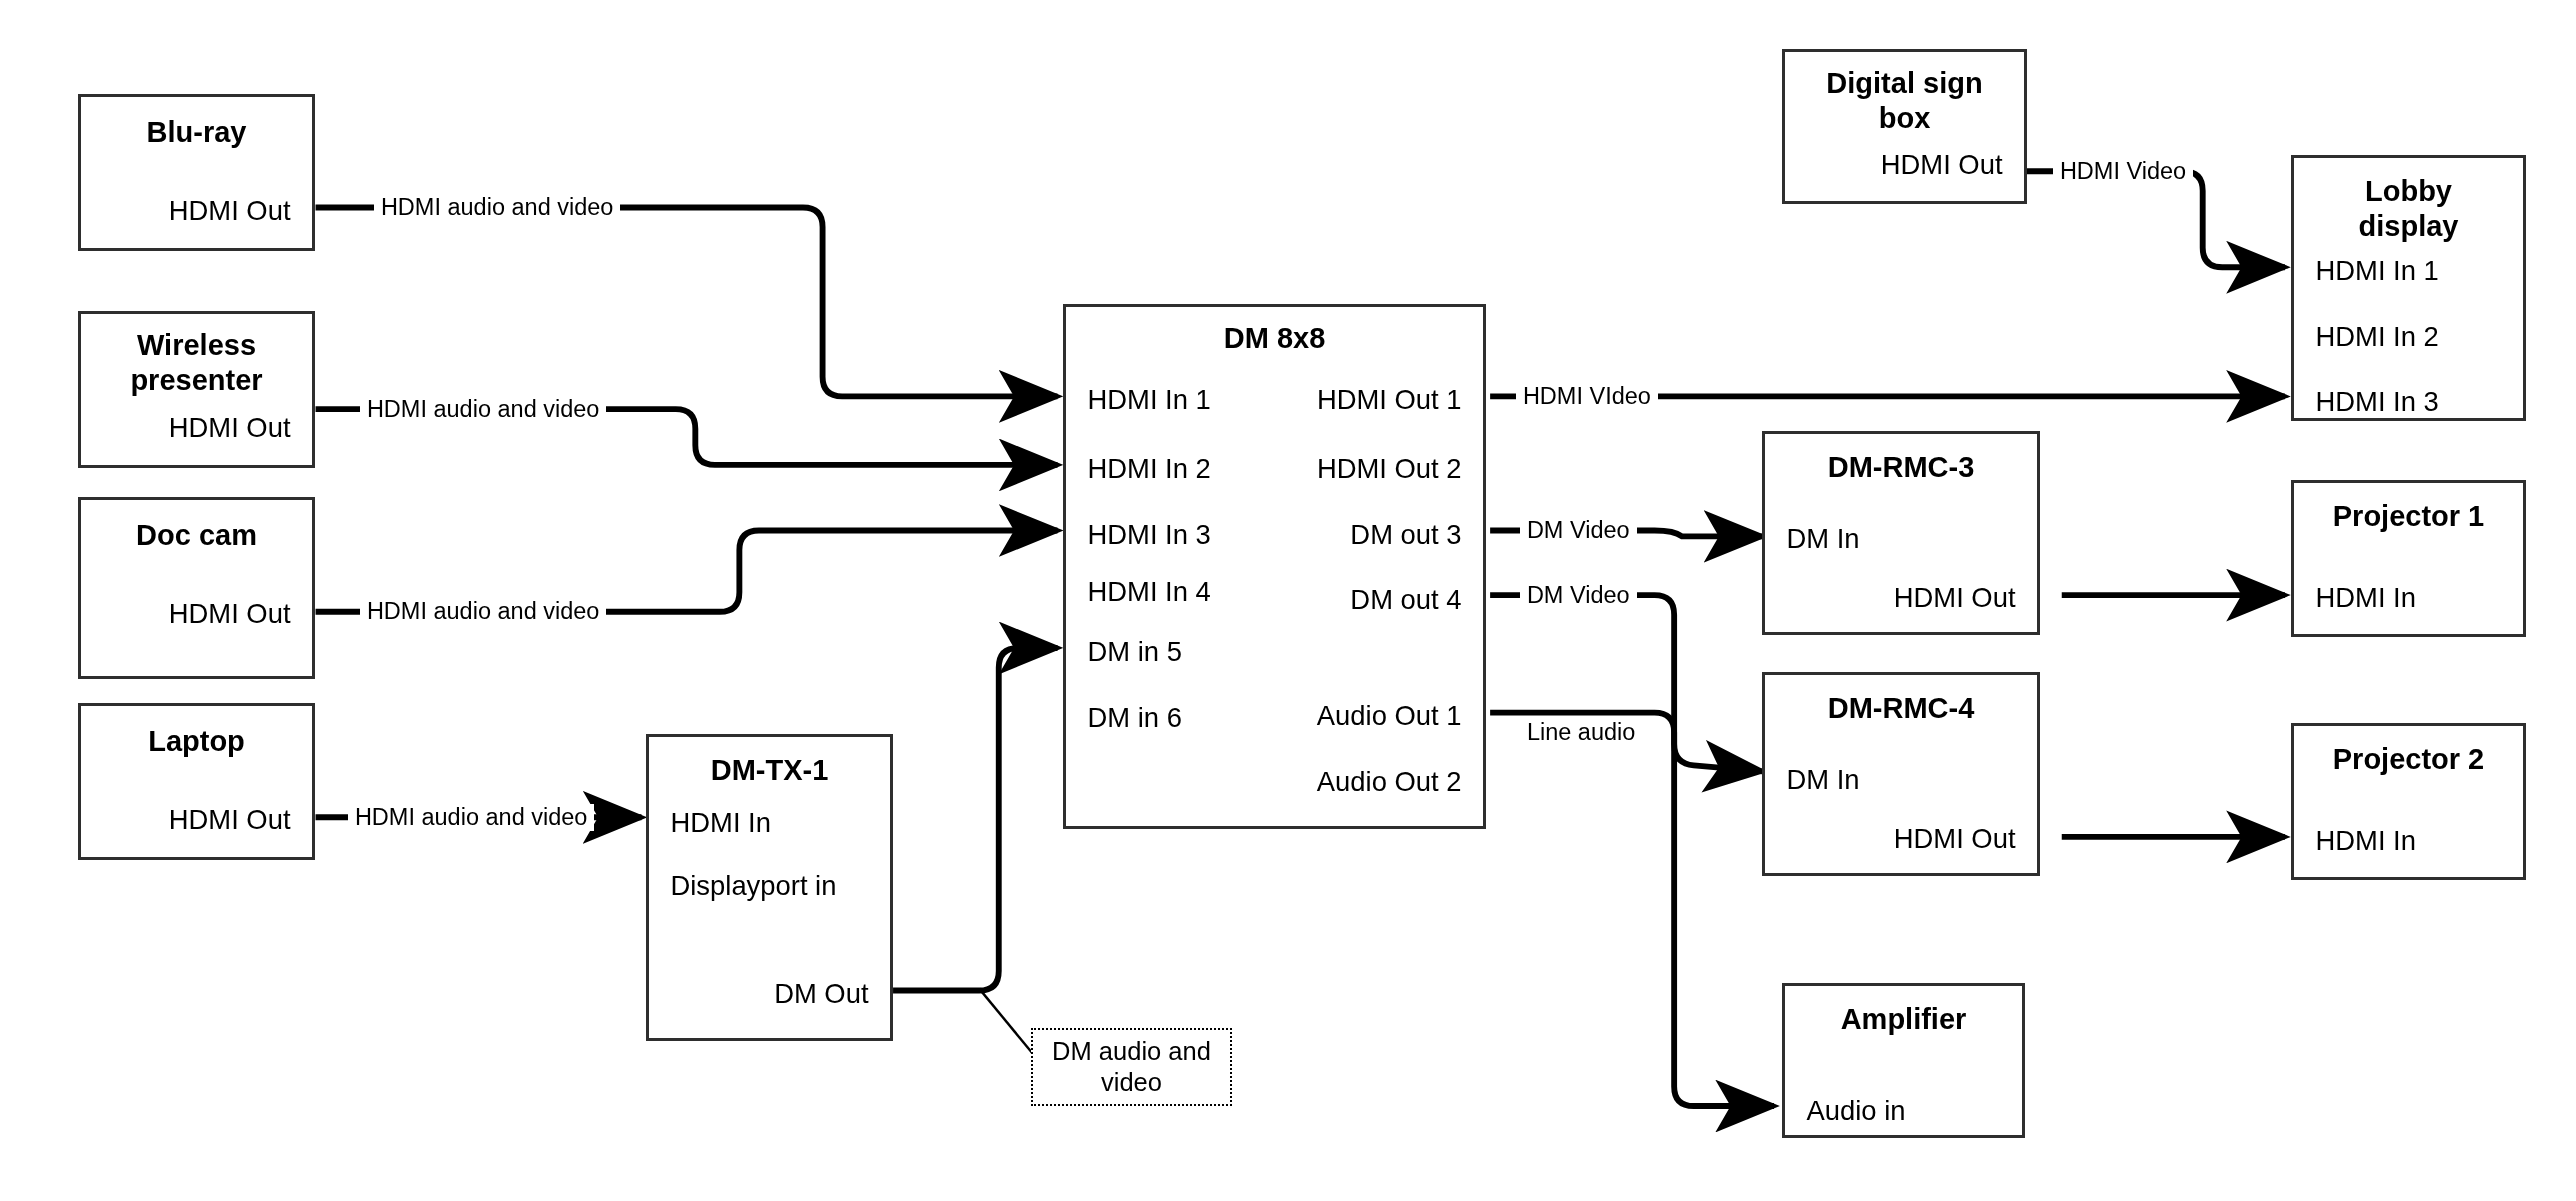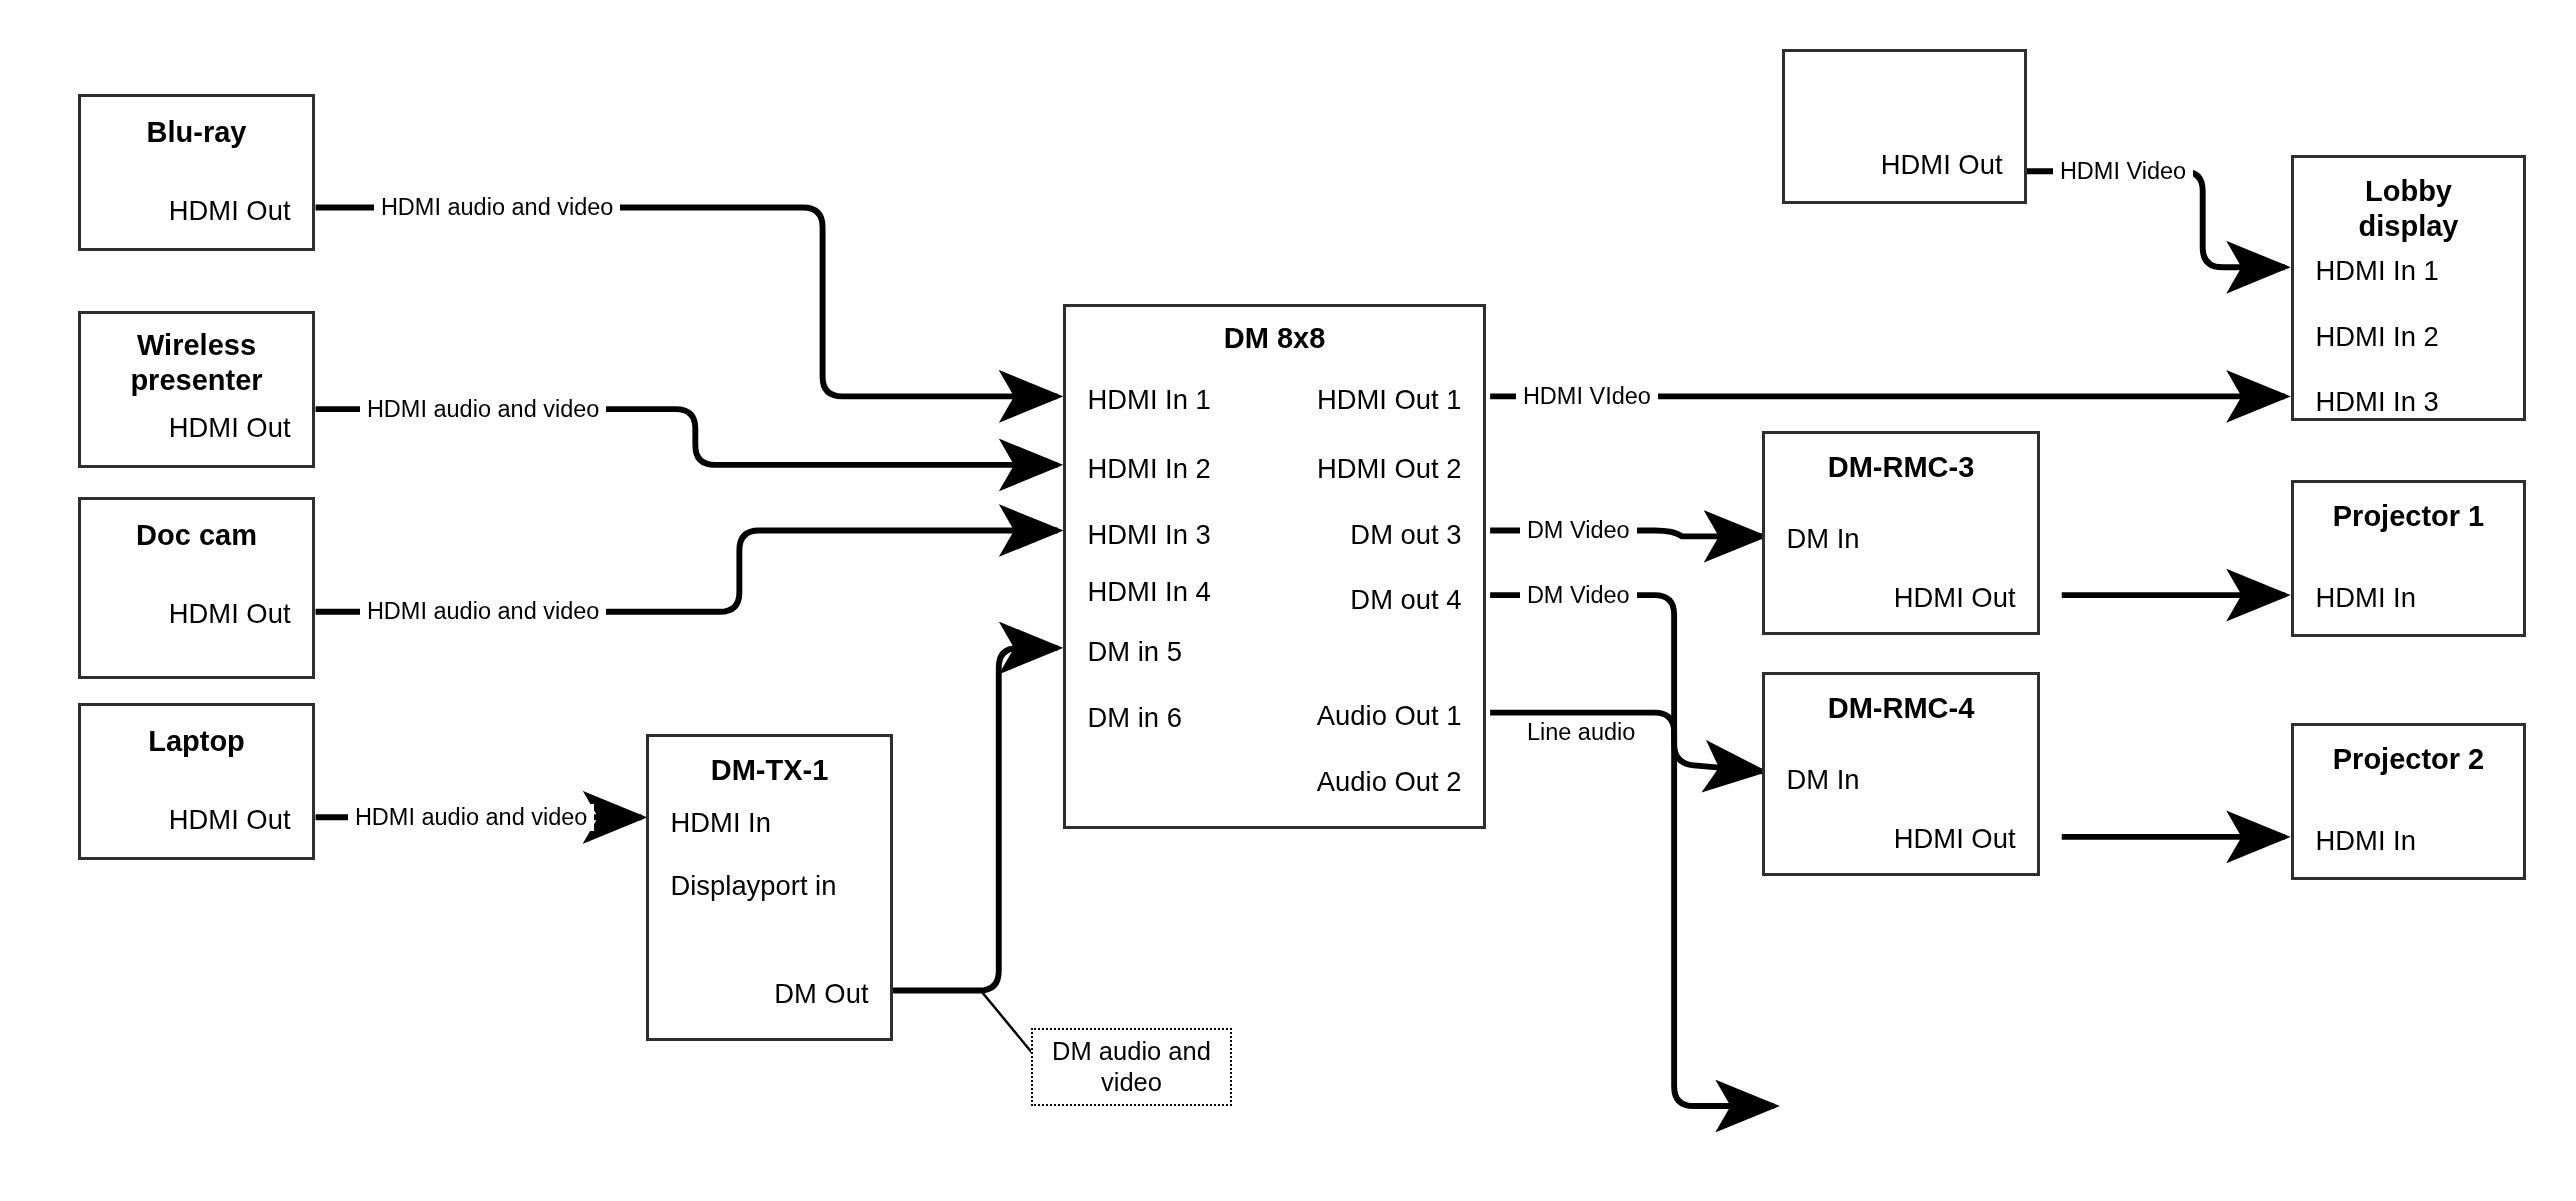--- a/index.html
+++ b/index.html
@@ -97,20 +97,21 @@
 
     <div class="port rightcol" style="top:76px;">HDMI Out 1</div>
     <div class="port rightcol" style="top:145px;">HDMI Out 2</div>
     <div class="port rightcol" style="top:211px;">DM out 3</div>
     <div class="port rightcol" style="top:276px;">DM out 4</div>
     <div class="port rightcol" style="top:392px;">Audio Out 1</div>
     <div class="port rightcol" style="top:458px;">Audio Out 2</div>
   </div>
 
   <div class="node" style="left:1782px;top:49px;width:245px;height:155px;">
+    <div class="ntitle tt" style="top:13.7px;padding:0 33px;">Digital sign box</div>
     <div class="port right" style="top:96px;">HDMI Out</div>
   </div>
 
   <div class="node" style="left:2291px;top:155px;width:235px;height:266px;">
     <div class="ntitle tt" style="top:15.7px;padding:0 29px;">Lobby display</div>
     <div class="port left" style="top:96px;">HDMI In 1</div>
     <div class="port left" style="top:162px;">HDMI In 2</div>
     <div class="port left" style="top:227px;">HDMI In 3</div>
   </div>
 
@@ -129,20 +130,24 @@
   <div class="node" style="left:2291px;top:480px;width:235px;height:157px;">
     <div class="ntitle tt" style="top:15.7px;">Projector 1</div>
     <div class="port left" style="top:98px;">HDMI In</div>
   </div>
 
   <div class="node" style="left:2291px;top:723px;width:235px;height:157px;">
     <div class="ntitle tt" style="top:15.7px;">Projector 2</div>
     <div class="port left" style="top:98px;">HDMI In</div>
   </div>
 
+  <div class="node" style="left:1782px;top:983px;width:243px;height:155px;">
+    <div class="ntitle tt" style="top:15.7px;">Amplifier</div>
+    <div class="port left" style="top:108px;">Audio in</div>
+  </div>
 
   <div class="elabel" style="left:374px;top:194px;">HDMI audio and video</div>
   <div class="elabel" style="left:360px;top:396px;">HDMI audio and video</div>
   <div class="elabel" style="left:360px;top:598px;">HDMI audio and video</div>
   <div class="elabel" style="left:348px;top:804px;">HDMI audio and video</div>
   <div class="elabel" style="left:2053px;top:158px;">HDMI Video</div>
   <div class="elabel" style="left:1516px;top:383px;">HDMI VIdeo</div>
   <div class="elabel" style="left:1520px;top:517px;">DM Video</div>
   <div class="elabel" style="left:1520px;top:582px;">DM Video</div>
   <div class="elabel" style="left:1520px;top:699px;margin-top:20px;">Line audio</div>

